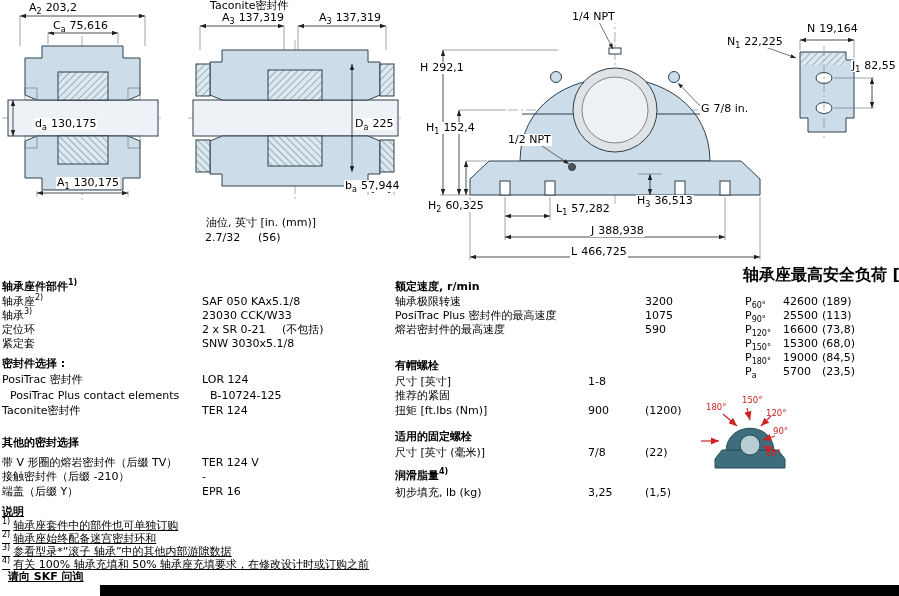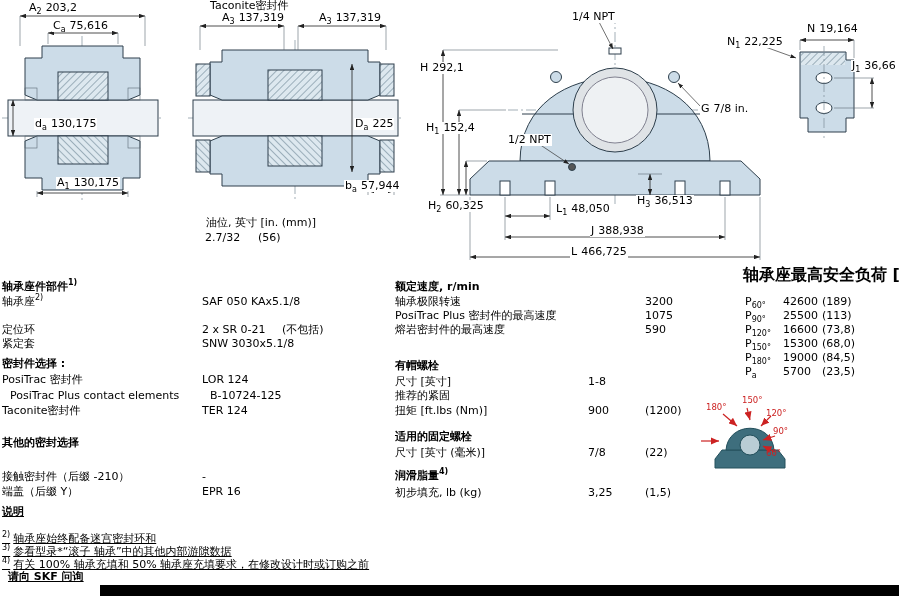--- a/index.html
+++ b/index.html
@@ -190,47 +190,49 @@
   <div class="dim" style="left:354px;top:118px"><span>D</span><sub>a</sub><span class="dv">225</span></div>
   <div class="dim" style="left:344px;top:180px"><span>b</span><sub>a</sub><span class="dv">57,944</span></div>
   <div class="dim plain" style="left:205px;top:217px"><span>油位, 英寸 [in. (mm)]</span></div>
   <div class="row" style="left:205px;top:231px;width:120px"><span>2.7/32</span><span class="val" style="left:53px">(56)</span></div>
 
   <div class="dim" style="left:571px;top:11px"><span>1/4 NPT</span></div>
   <div class="dim" style="left:419px;top:62px"><span>H</span><span class="dv">292,1</span></div>
   <div class="dim" style="left:425px;top:122px"><span>H</span><sub>1</sub><span class="dv">152,4</span></div>
   <div class="dim" style="left:507px;top:134px"><span>1/2 NPT</span></div>
   <div class="dim" style="left:427px;top:200px"><span>H</span><sub>2</sub><span class="dv">60,325</span></div>
-  <div class="dim" style="left:555px;top:203px"><span>L</span><sub>1</sub><span class="dv">48,050</span></div>
+  <div class="dim" style="left:555px;top:203px"><span>L</span><sub>1</sub><span class="dv">57,282</span></div>
   <div class="dim" style="left:636px;top:195px"><span>H</span><sub>3</sub><span class="dv">36,513</span></div>
   <div class="dim" style="left:590px;top:225px"><span>J</span><span class="dv">388,938</span></div>
   <div class="dim" style="left:570px;top:246px"><span>L</span><span class="dv">466,725</span></div>
   <div class="dim" style="left:700px;top:103px"><span>G</span><span class="dv">7/8 in.</span></div>
 
   <div class="dim" style="left:726px;top:36px"><span>N</span><sub>1</sub><span class="dv">22,225</span></div>
   <div class="dim" style="left:806px;top:23px"><span>N</span><span class="dv">19,164</span></div>
-  <div class="dim" style="left:851px;top:60px"><span>J</span><sub>1</sub><span class="dv">36,66</span></div>
+  <div class="dim" style="left:851px;top:60px"><span>J</span><sub>1</sub><span class="dv">82,55</span></div>
 
   <div class="ang" style="left:706px;top:403px">180°</div>
   <div class="ang" style="left:742px;top:396px">150°</div>
   <div class="ang" style="left:766px;top:409px">120°</div>
   <div class="ang" style="left:773px;top:427px">90°</div>
   <div class="ang" style="left:766px;top:449px">60°</div>
 
   <div class="row hdr" style="left:2px;top:280px"><span>轴承座件部件</span><sup class="s">1)</sup></div>
   <div class="row" style="left:2px;top:295px;width:392px"><span>轴承座</span><sup class="s">2)</sup><span class="val" style="left:200px">SAF 050 KAx5.1/8</span></div>
+  <div class="row" style="left:2px;top:309px;width:392px"><span>轴承</span><sup class="s">3)</sup><span class="val" style="left:200px">23030 CCK/W33</span></div>
   <div class="row" style="left:2px;top:323px;width:392px"><span>定位环</span><span class="val" style="left:200px">2 x SR 0-21</span><span class="val" style="left:280px">(不包括)</span></div>
   <div class="row" style="left:2px;top:337px;width:392px"><span>紧定套</span><span class="val" style="left:200px">SNW 3030x5.1/8</span></div>
 
   <div class="row hdr" style="left:2px;top:357px"><span>密封件选择 :</span></div>
   <div class="row" style="left:2px;top:373px;width:392px"><span>PosiTrac 密封件</span><span class="val" style="left:200px">LOR 124</span></div>
   <div class="row" style="left:10px;top:389px;width:392px"><span>PosiTrac Plus contact elements</span><span class="val" style="left:200px">B-10724-125</span></div>
   <div class="row" style="left:2px;top:404px;width:392px"><span>Taconite密封件</span><span class="val" style="left:200px">TER 124</span></div>
 
   <div class="row hdr" style="left:2px;top:436px"><span>其他的密封选择</span></div>
+  <div class="row" style="left:2px;top:456px;width:392px"><span>带 V 形圈的熔岩密封件（后缀 TV）</span><span class="val" style="left:200px">TER 124 V</span></div>
   <div class="row" style="left:2px;top:470px;width:392px"><span>接触密封件（后缀 -210）</span><span class="val" style="left:200px">-</span></div>
   <div class="row" style="left:2px;top:485px;width:392px"><span>端盖（后缀 Y）</span><span class="val" style="left:200px">EPR 16</span></div>
 
   <div class="row hdr" style="left:395px;top:280px"><span>额定速度, r/min</span></div>
   <div class="row" style="left:395px;top:295px;width:300px"><span>轴承极限转速</span><span class="val" style="left:250px">3200</span></div>
   <div class="row" style="left:395px;top:309px;width:300px"><span>PosiTrac Plus 密封件的最高速度</span><span class="val" style="left:250px">1075</span></div>
   <div class="row" style="left:395px;top:323px;width:300px"><span>熔岩密封件的最高速度</span><span class="val" style="left:250px">590</span></div>
 
   <div class="row hdr" style="left:395px;top:359px"><span>有帽螺栓</span></div>
   <div class="row" style="left:395px;top:375px;width:300px"><span>尺寸 [英寸]</span><span class="val" style="left:193px">1-8</span></div>
@@ -245,19 +247,20 @@
 
   <div class="row hdr" style="left:743px;top:268px;font-size:16px"><span>轴承座最高安全负荷 [lbf (kN)]</span></div>
   <div class="row" style="left:745px;top:295px;width:154px"><span>P</span><sub class="p">60°</sub><span class="val" style="left:38px">42600</span><span class="val" style="left:77px">(189)</span></div>
   <div class="row" style="left:745px;top:309px;width:154px"><span>P</span><sub class="p">90°</sub><span class="val" style="left:38px">25500</span><span class="val" style="left:77px">(113)</span></div>
   <div class="row" style="left:745px;top:323px;width:154px"><span>P</span><sub class="p">120°</sub><span class="val" style="left:38px">16600</span><span class="val" style="left:77px">(73,8)</span></div>
   <div class="row" style="left:745px;top:337px;width:154px"><span>P</span><sub class="p">150°</sub><span class="val" style="left:38px">15300</span><span class="val" style="left:77px">(68,0)</span></div>
   <div class="row" style="left:745px;top:351px;width:154px"><span>P</span><sub class="p">180°</sub><span class="val" style="left:38px">19000</span><span class="val" style="left:77px">(84,5)</span></div>
   <div class="row" style="left:745px;top:365px;width:154px"><span>P</span><sub class="p">a</sub><span class="val" style="left:38px">5700</span><span class="val" style="left:77px">(23,5)</span></div>
 
   <div class="note hdr" style="top:505px"><span>说明</span></div>
+  <div class="note" style="top:519px"><sup class="s">1)</sup><span class="nt">轴承座套件中的部件也可单独订购</span></div>
   <div class="note" style="top:532px"><sup class="s">2)</sup><span class="nt">轴承座始终配备迷宫密封环和</span></div>
   <div class="note" style="top:545px"><sup class="s">3)</sup><span class="nt">参看型录*“滚子 轴承”中的其他内部游隙数据</span></div>
   <div class="note" style="top:558px"><sup class="s">4)</sup><span class="nt">有关 100% 轴承充填和 50% 轴承座充填要求，在修改设计时或订购之前</span></div>
   <div class="note hdr" style="left:8px;top:570px"><span>请向 SKF 问询</span></div>
 
   <div class="bar" style="left:100px;top:585px;width:799px;height:11px"></div>
 </div>
 
 </body></html>

